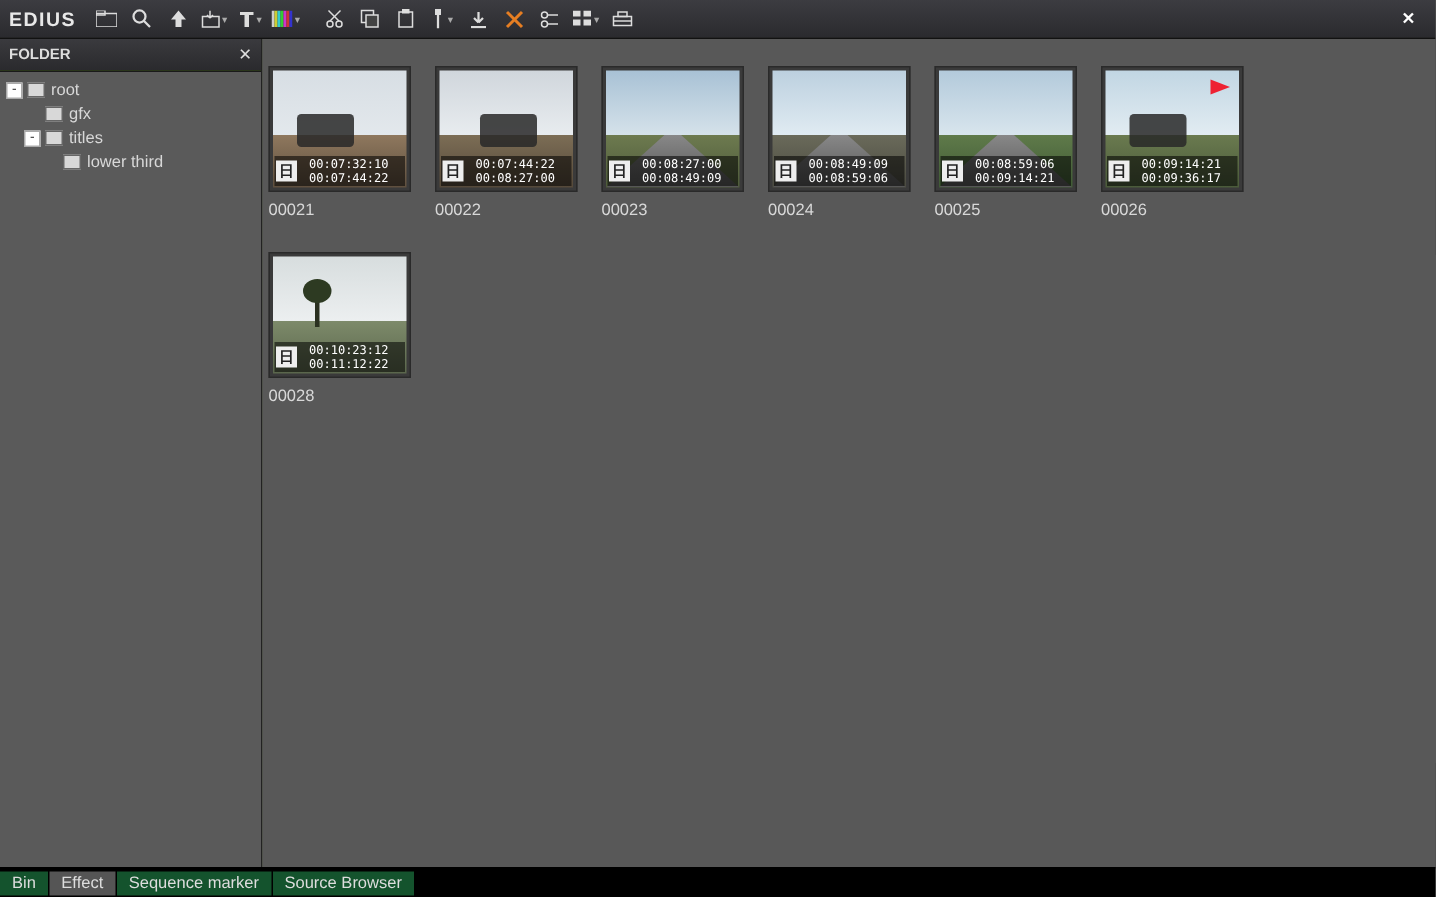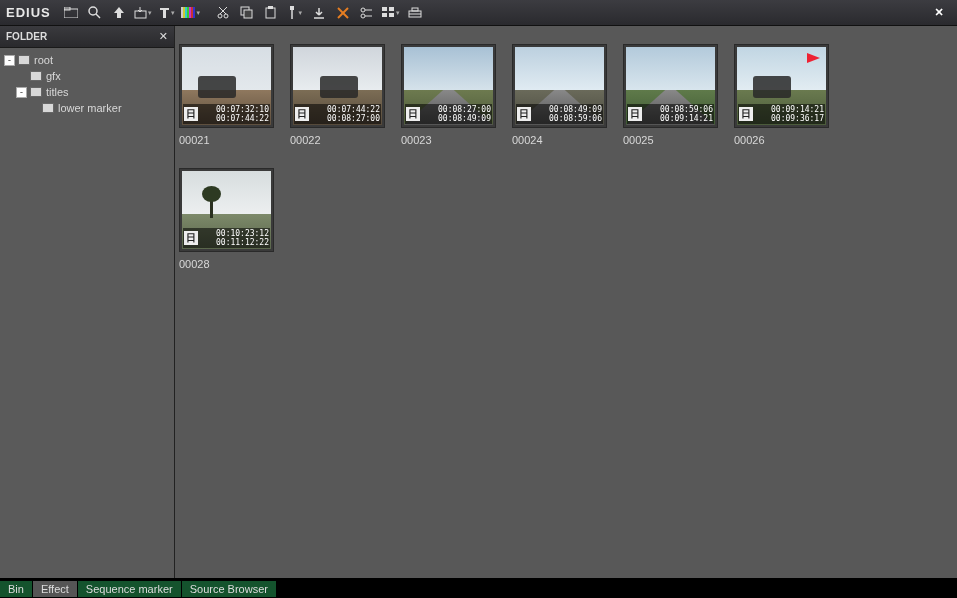--- a/index.html
+++ b/index.html
@@ -83,21 +83,21 @@
 .ground { position: absolute; left: 0; right: 0; bottom: 0; height: 45%; }
 .overlay {
   position: absolute; left: 1px; right: 1px; bottom: 1px; height: 20px;
   display: flex; align-items: center; background: rgba(0,0,0,.55);
 }
 .audio-icon {
   width: 14px; height: 14px; background: #eee; color: #222;
   display: flex; align-items: center; justify-content: center;
   font-size: 10px; font-weight: bold; margin-left: 1px;
 }
-.times { margin-left: auto; text-align: right; font-size: 8px; color: #fff; line-height: 9px; font-family: monospace; padding-right: 1px; }
+.times { margin-left: auto; text-align: right; font-size: 8px; color: #fff; line-height: 9px; font-family: monospace; padding-right: 11px; }
 .clip-name { color: #d8d8d8; margin-top: 6px; font-size: 11px; }
 
 .bottom-tabs {
   height: 20px; background: #000; border-top: 1px solid #000;
   display: flex; align-items: center; padding: 0 0 0 0;
 }
 .btab {
   padding: 2px 8px; color: #ddd; font-size: 11px; cursor: pointer;
   background: #14532d; margin-right: 1px;
 }
@@ -243,21 +243,21 @@
         <span class="folder-icon"></span>
         <span>gfx</span>
       </div>
       <div class="tree-row" style="padding-left:14px">
         <span class="toggle">-</span>
         <span class="folder-icon"></span>
         <span>titles</span>
       </div>
       <div class="tree-row" style="padding-left:40px">
         <span class="folder-icon"></span>
-        <span>lower marker</span>
+        <span>lower third</span>
       </div>
     </div>
   </div>
 
   <div class="content">
     <div class="grid-area">
       <div class="clips" id="clips">
           <div class="clip">
             <div class="thumb">
               <div class="thumb-img">

